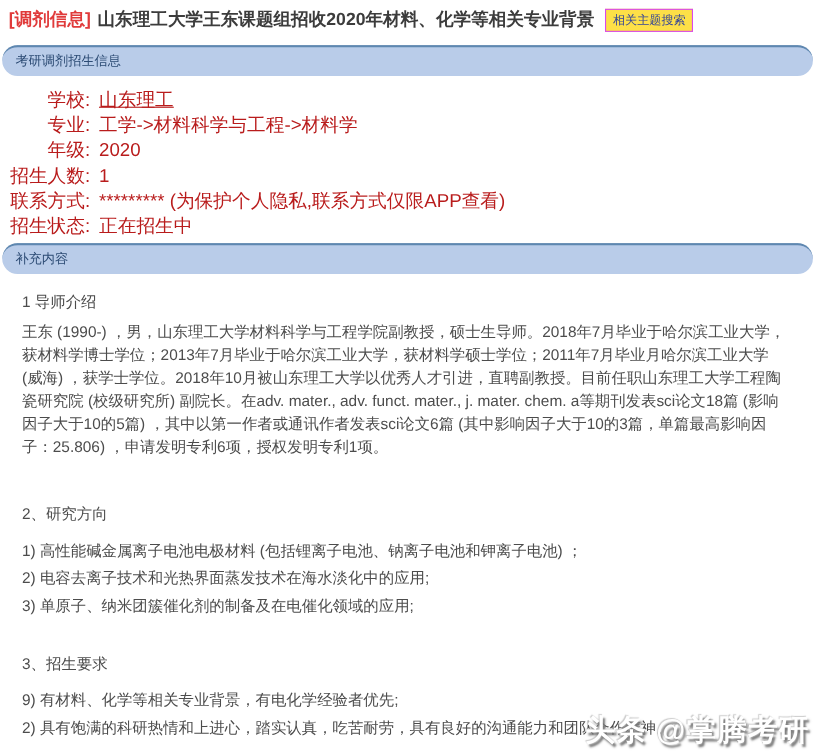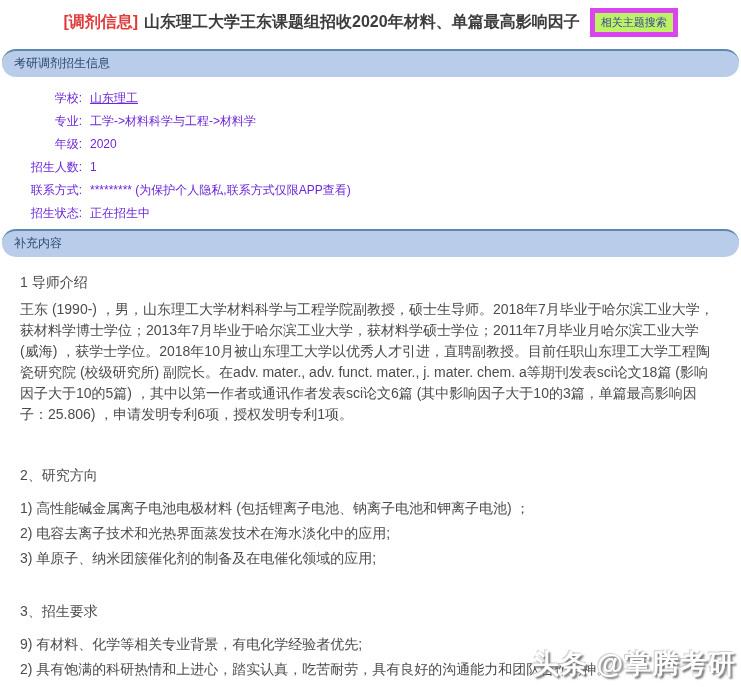--- a/index.html
+++ b/index.html
@@ -3,36 +3,36 @@
 <meta charset="utf-8">
 <style>
   html,body{margin:0;padding:0;}
   body{
     width:741px;height:687px;overflow:hidden;position:relative;
     background:#ffffff;
     font-family:"Liberation Sans","DejaVu Sans",sans-serif;
     color:#4c4c4c;
   }
   
-  .title-row{display:flex;align-items:center;padding:8px 8px 4px 8px;justify-content:center;}
+  .title-row{display:flex;align-items:center;padding:8px 8px 4px 8px;}
   .tag{color:#e03a3a;font-size:16px;font-weight:600;white-space:nowrap;}
   .post-title{color:#3c3c3c;font-size:16px;font-weight:600;margin-left:6px;white-space:nowrap;}
   .search-btn{
-    margin-left:10px;font-size:11px;color:#334499;background:#bef264;
-    border:5px solid #d946ef;padding:2px 6px;white-space:nowrap;cursor:pointer;
+    margin-left:10px;font-size:11px;color:#334499;background:#fde047;
+    border:1px solid #d946ef;padding:2px 6px;white-space:nowrap;cursor:pointer;
   }
   
   .section-bar{
     margin:0 2px;background:#b9cce9;border-top:2px solid #5e87b0;
     padding:4px 0 5px 12px;font-size:12px;color:#2b4a73;border-radius:14px;
   }
   .section-bar.first{margin-top:8px;}
   .section-bar.second{margin-top:4px;}
   
-  .fields{margin-top:10px;font-size:12px;color:#6d28d9;}
+  .fields{margin-top:10px;font-size:17px;color:#b91c1c;}
   .field-row{display:flex;line-height:23px;}
   .field-label{width:82px;text-align:right;white-space:nowrap;}
   .field-value{margin-left:8px;white-space:nowrap;}
   .link{text-decoration:underline;cursor:pointer;}
   
   .content{padding:0 20px;font-size:14px;color:#4c4c4c;}
   .intro-heading{margin-top:15px;line-height:20px;}
   .intro-text{margin-top:7px;line-height:21px;}
   .block-heading{line-height:20px;}
   .research-heading{margin-top:40px;}
@@ -47,21 +47,21 @@
     color:#ffffff;
     text-shadow:2px 2px 2px #777777,-1px -1px 1px #cccccc;
     white-space:nowrap;pointer-events:none;
   }
 </style>
 </head>
 <body>
 
 <div class="title-row">
   <span class="tag">[调剂信息]</span>
-  <span class="post-title">山东理工大学王东课题组招收2020年材料、单篇最高影响因子</span>
+  <span class="post-title">山东理工大学王东课题组招收2020年材料、化学等相关专业背景</span>
   <button class="search-btn">相关主题搜索</button>
 </div>
 
 <div class="section-bar first">考研调剂招生信息</div>
 
 <div class="fields">
   <div class="field-row">
     <span class="field-label">学校:</span>
     <span class="field-value link">山东理工</span>
   </div>

